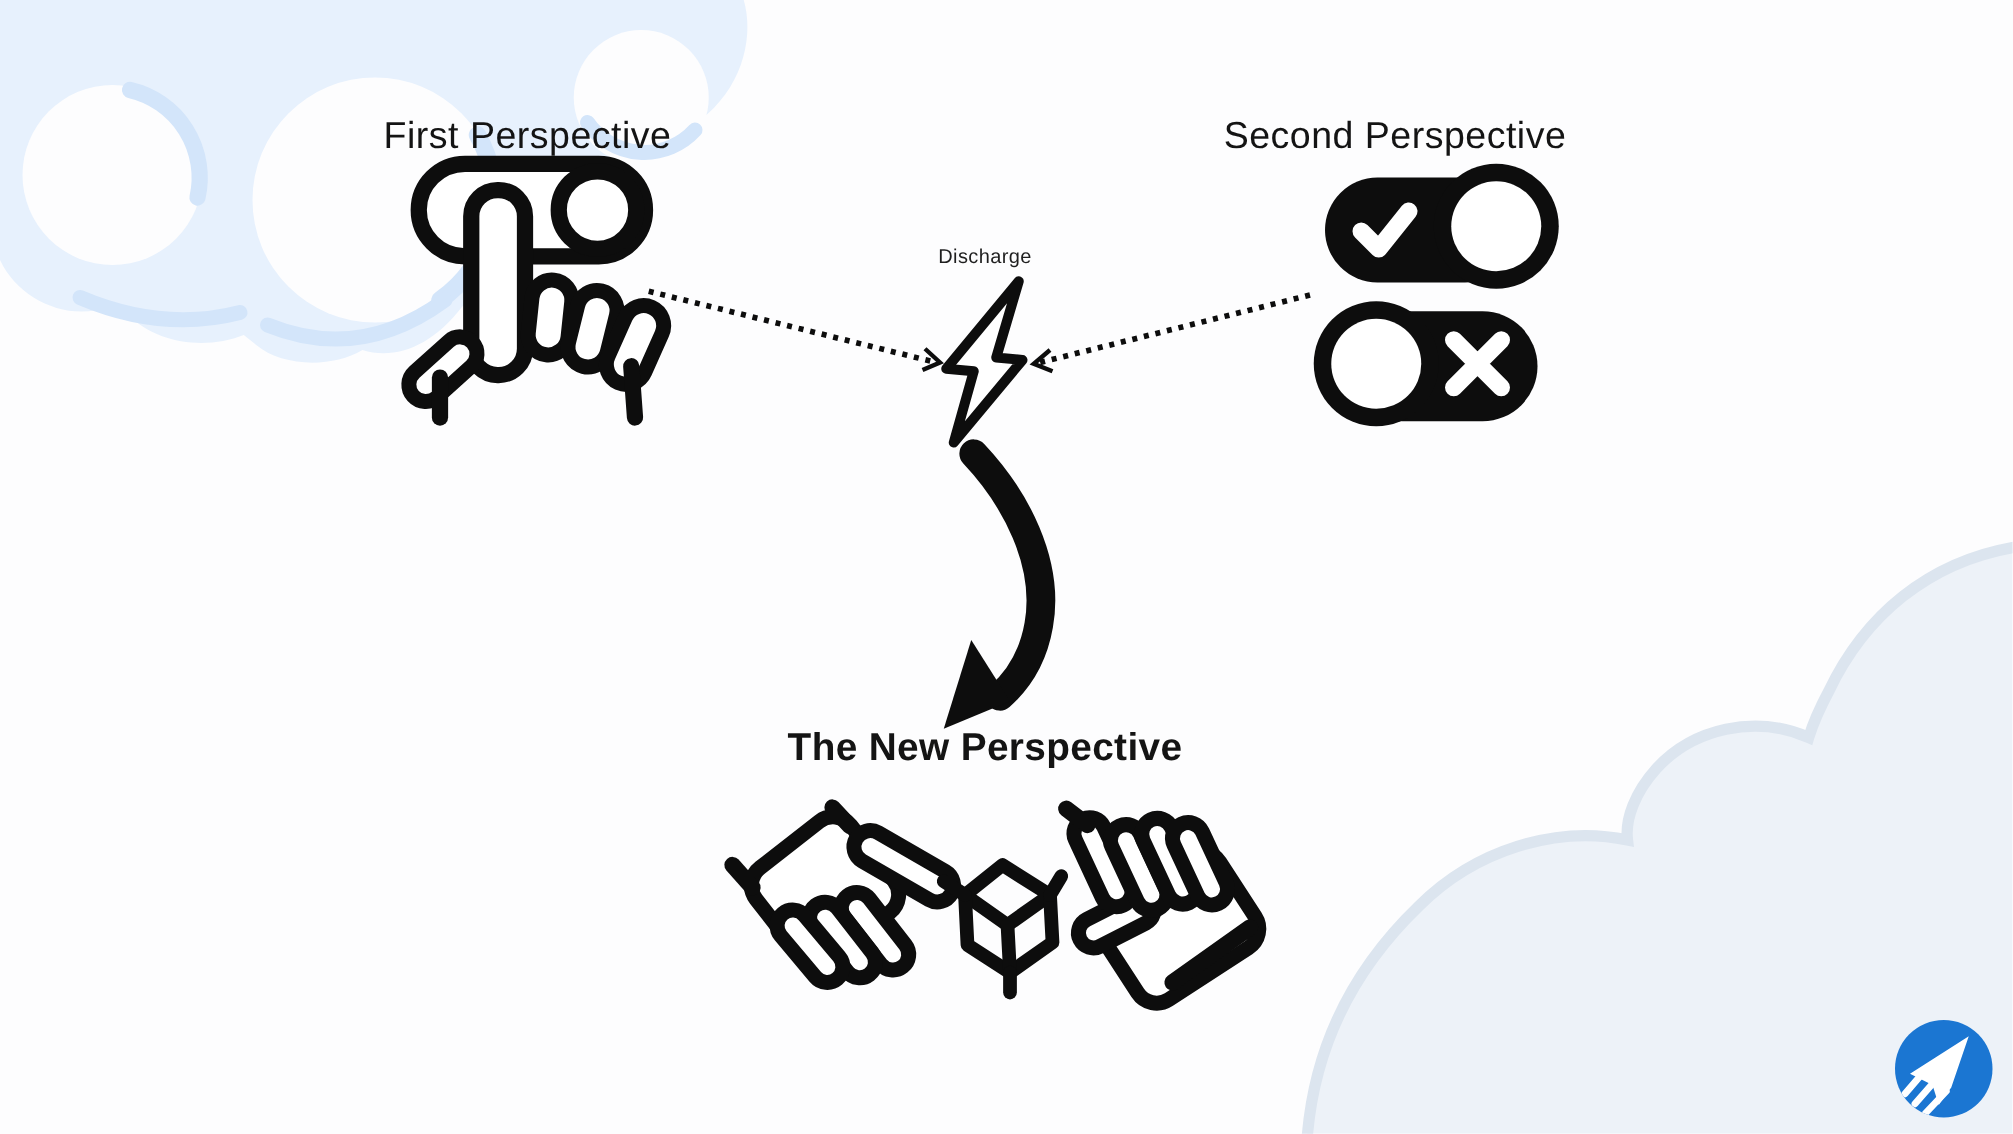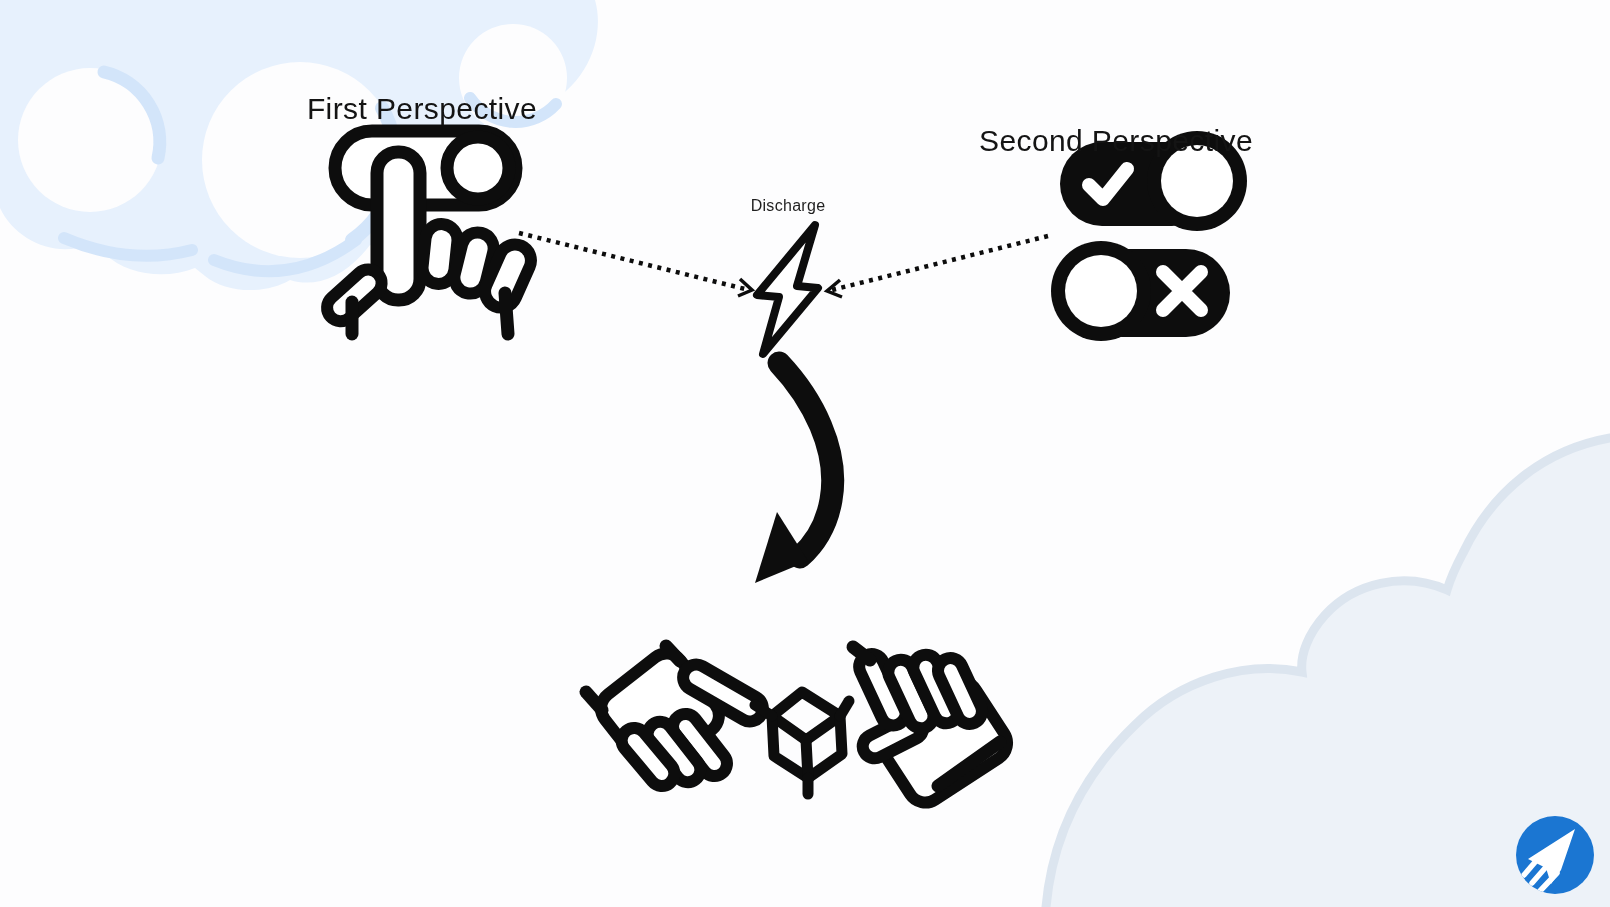--- a/index.html
+++ b/index.html
@@ -12,21 +12,21 @@
     --logo-blue:#1b76d2;
   }
   *{margin:0;padding:0;box-sizing:border-box;}
   html,body{width:1610px;height:907px;overflow:hidden;}
   body{background:var(--bg);font-family:"Liberation Sans",sans-serif;position:relative;}
   .stage{position:absolute;inset:0;width:1610px;height:790px;}
   svg.layer{position:absolute;left:0;top:0;width:1610px;height:907px;display:block;}
   .label{position:absolute;transform:translateX(-50%);white-space:nowrap;color:#141414;}
   .lbl-big{font-size:30px;font-weight:400;letter-spacing:.4px;}
   .lbl-first{left:422px;top:92px;}
-  .lbl-second{left:1116px;top:92px;margin-top:32px;}
+  .lbl-second{left:1116px;top:92px;}
   .lbl-discharge{left:788px;top:197px;font-size:16px;color:#1f1f1f;letter-spacing:.3px;}
   .lbl-new{left:788px;top:580px;font-size:31px;font-weight:700;letter-spacing:.3px;}
   
   .ink-s{stroke:var(--ink);fill:none;}
   .ink-sw{stroke:var(--ink);fill:#fff;}
   .ink-f{fill:var(--ink);stroke:none;}
   .white-f{fill:#fff;stroke:none;}
   .white-s{stroke:#fff;fill:none;}
   .cloud-f{fill:var(--cloud-a);stroke:none;}
   .cloud-acc{stroke:var(--cloud-b);fill:none;}
@@ -167,14 +167,15 @@
         <path class="white-s" stroke-width="5.5" stroke-linecap="round" d="M1524,875 L1536,861"></path>
         <path class="white-s" stroke-width="5.5" stroke-linecap="round" d="M1532,883 L1546,867"></path>
         <path class="white-s" stroke-width="5.5" stroke-linecap="round" d="M1540,891 L1557,873"></path>
       </g>
     </g>
   </svg>
 
   <div class="label lbl-big lbl-first">First Perspective</div>
   <div class="label lbl-big lbl-second">Second Perspective</div>
   <div class="label lbl-discharge">Discharge</div>
+  <div class="label lbl-new">The New Perspective</div>
 
 </div>
 
 </body></html>

